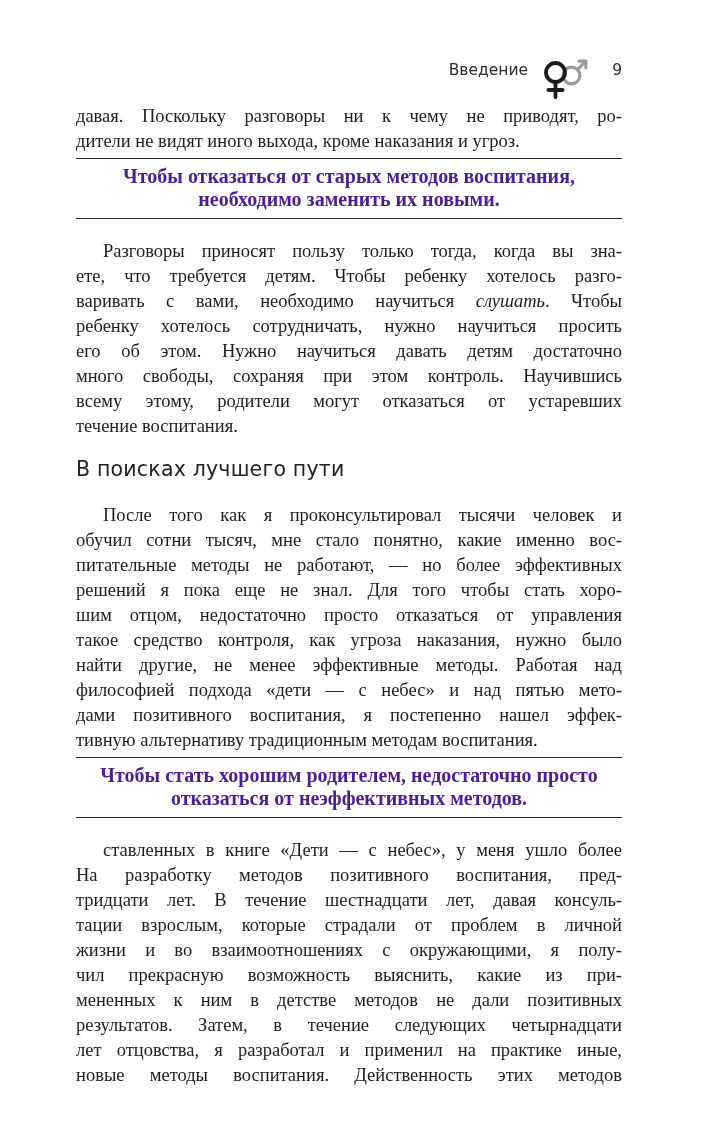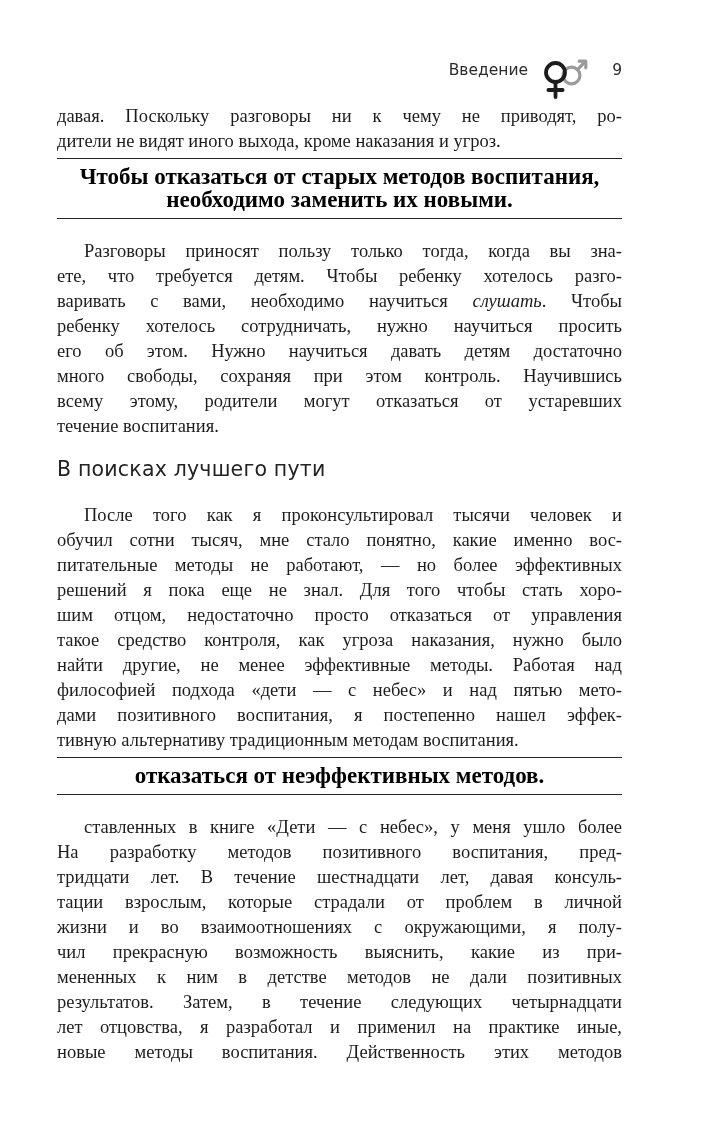--- a/index.html
+++ b/index.html
@@ -2,21 +2,21 @@
 <html style="--text: #1d1d1d; --rule: #262626; --icon-female: #1d1d1d; --icon-male: #9b9b9b;"><head>
 <meta charset="utf-8">
 <style>
   html,body{margin:0;padding:0;background:#ffffff;}
   .page{
     position:relative;
     width:708px;height:1133px;
     margin:0 auto;
     background:#fff;
     box-sizing:border-box;
-    padding:54px 86px 0 57px;
+    padding:54px 86px 0 76px;
     font-family:"Liberation Serif",serif;
     color:var(--text,#1d1d1d);
     overflow:hidden;
   }
   
   .hdr{
     display:flex;justify-content:flex-end;align-items:center;gap:13px;
     height:32px;margin-bottom:18px;
     font-family:"DejaVu Sans",sans-serif;
     font-size:15.5px;color:#2b2b2b;
@@ -32,21 +32,21 @@
   .para.force-last .line{text-align-last:justify;}
   
   .callout{
     border-top:1px solid var(--rule,#262626);
     border-bottom:1px solid var(--rule,#262626);
     padding:6px 0 7px;
     margin:3px 0 8px;
   }
   .callout .line{
     text-align:center;font-weight:bold;
-    font-size:23px;line-height:23px;color:#000000;
+    font-size:20px;line-height:23px;color:#4c1d95;
   }
   
   .section-heading{
     margin:17px 0 0;padding:0;
     text-align:left;
     font-family:"DejaVu Sans",sans-serif;
     font-size:20.5px;font-weight:400;letter-spacing:.2px;
     color:#232323;line-height:26px;
   }
   .section-heading + .para{margin-top:21px;}
@@ -106,20 +106,21 @@
         <div class="line">питательные методы не работают, — но более эффективных</div>
         <div class="line">решений я пока еще не знал. Для того чтобы стать хоро-</div>
         <div class="line">шим отцом, недостаточно просто отказаться от управления</div>
         <div class="line">такое средство контроля, как угроза наказания, нужно было</div>
         <div class="line">найти другие, не менее эффективные методы. Работая над</div>
         <div class="line">философией подхода «дети — с небес» и над пятью мето-</div>
         <div class="line">дами позитивного воспитания, я постепенно нашел эффек-</div>
         <div class="line last">тивную альтернативу традиционным методам воспитания.</div>
       </div>
       <div class="callout">
+        <div class="line">Чтобы стать хорошим родителем, недостаточно просто</div>
         <div class="line">отказаться от неэффективных методов.</div>
       </div>
       <div class="para indent force-last">
         <div class="line">ставленных в книге «Дети — с небес», у меня ушло более</div>
         <div class="line">На разработку методов позитивного воспитания, пред-</div>
         <div class="line">тридцати лет. В течение шестнадцати лет, давая консуль-</div>
         <div class="line">тации взрослым, которые страдали от проблем в личной</div>
         <div class="line">жизни и во взаимоотношениях с окружающими, я полу-</div>
         <div class="line">чил прекрасную возможность выяснить, какие из при-</div>
         <div class="line">мененных к ним в детстве методов не дали позитивных</div>

